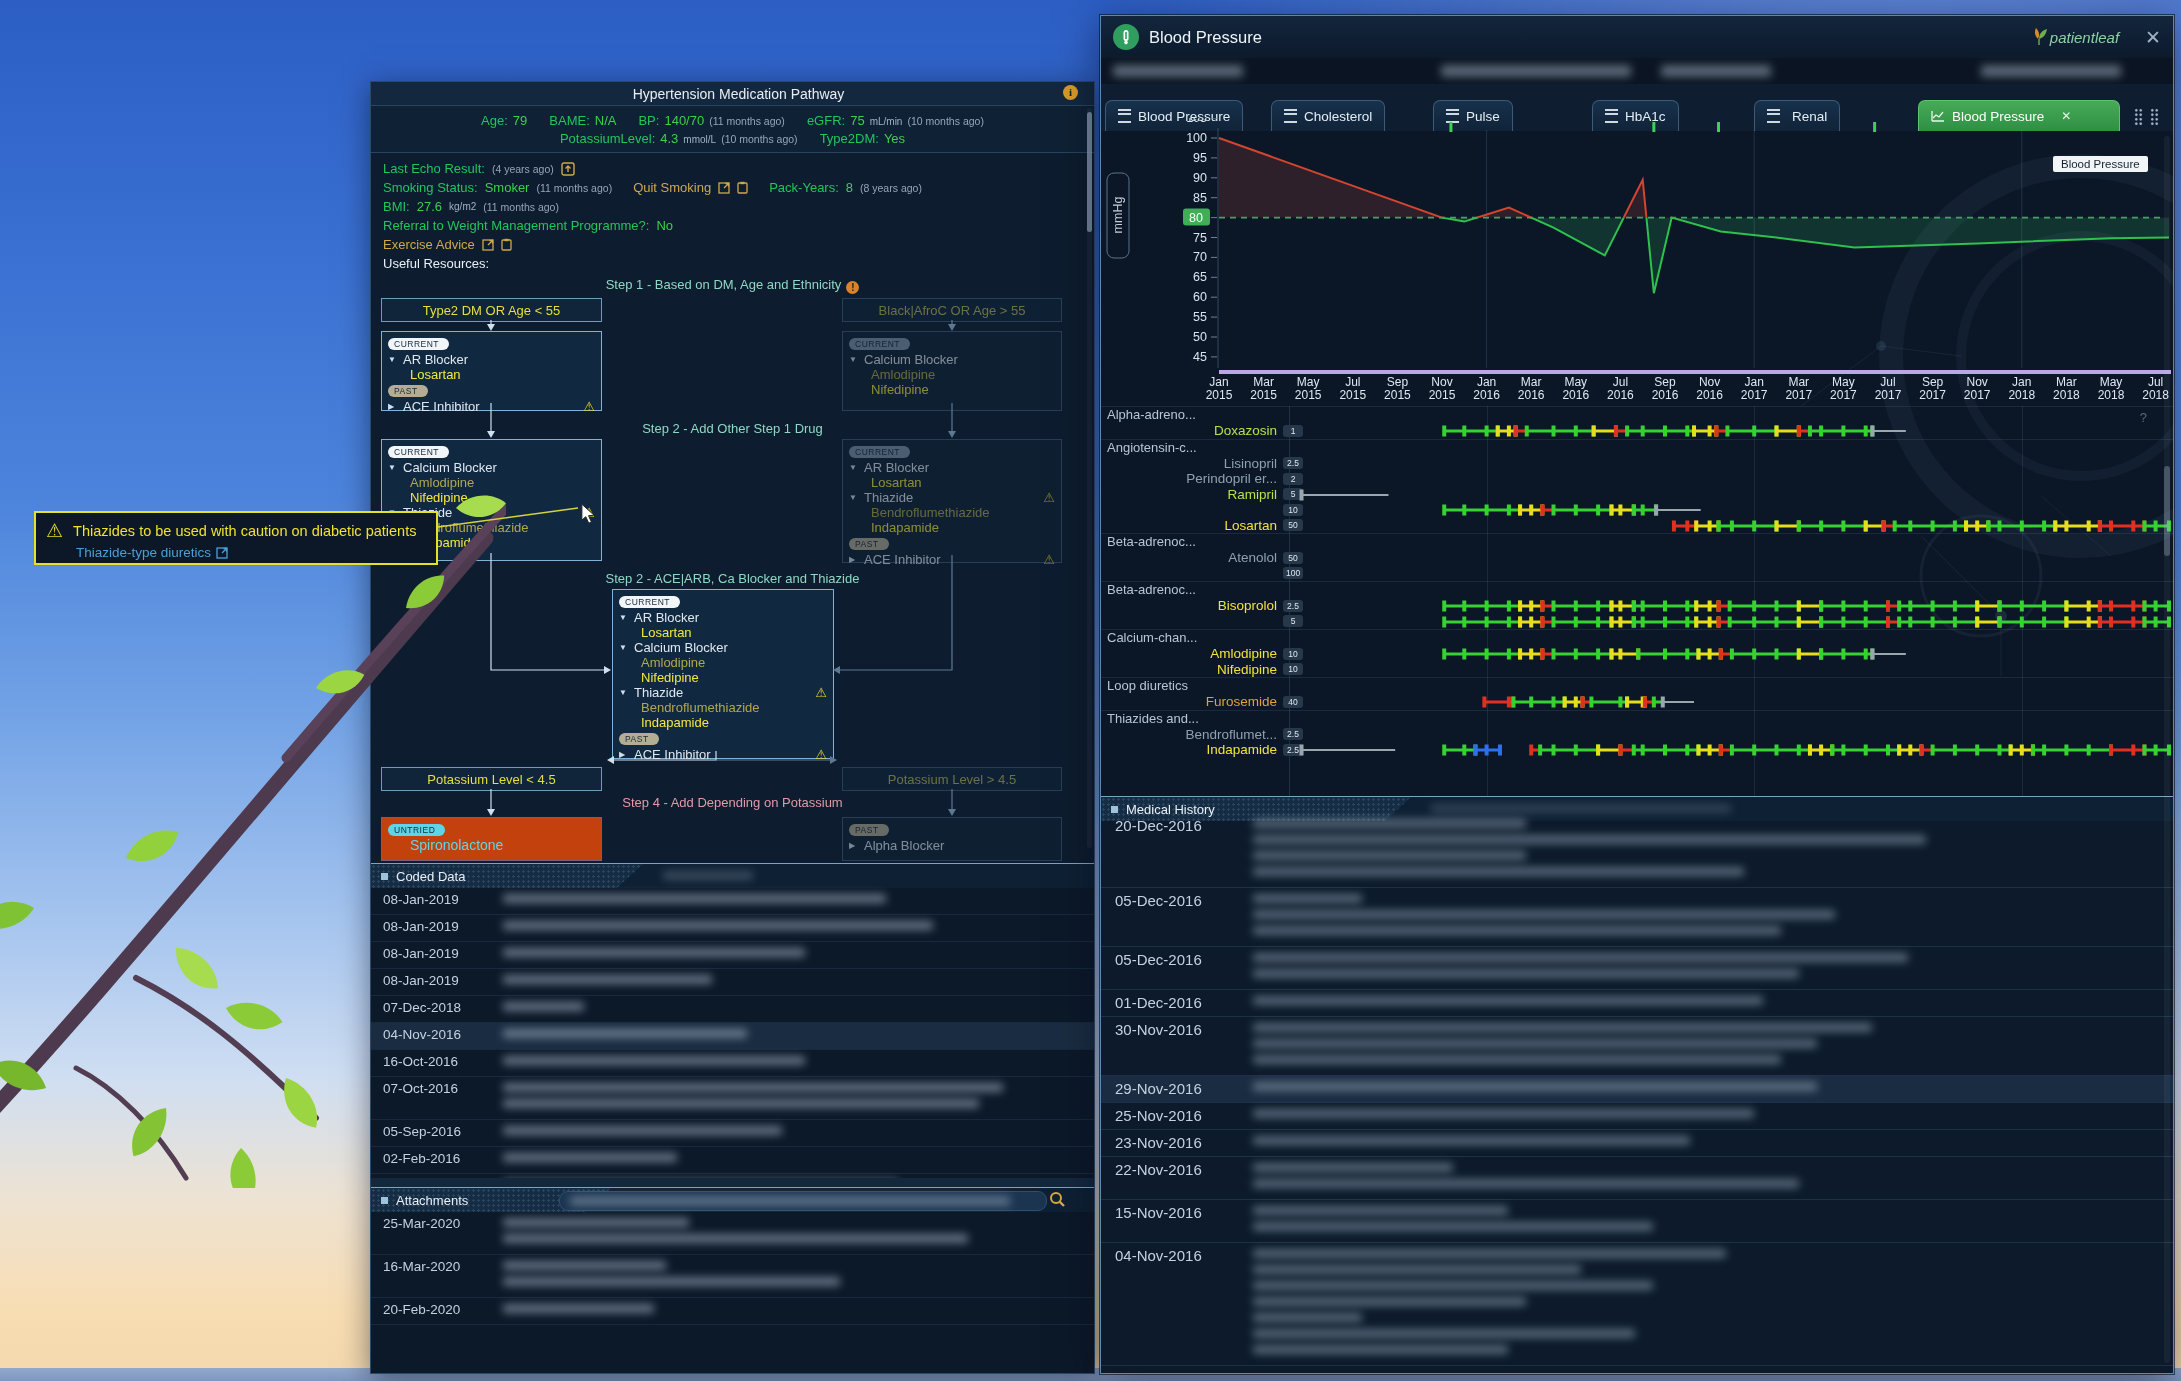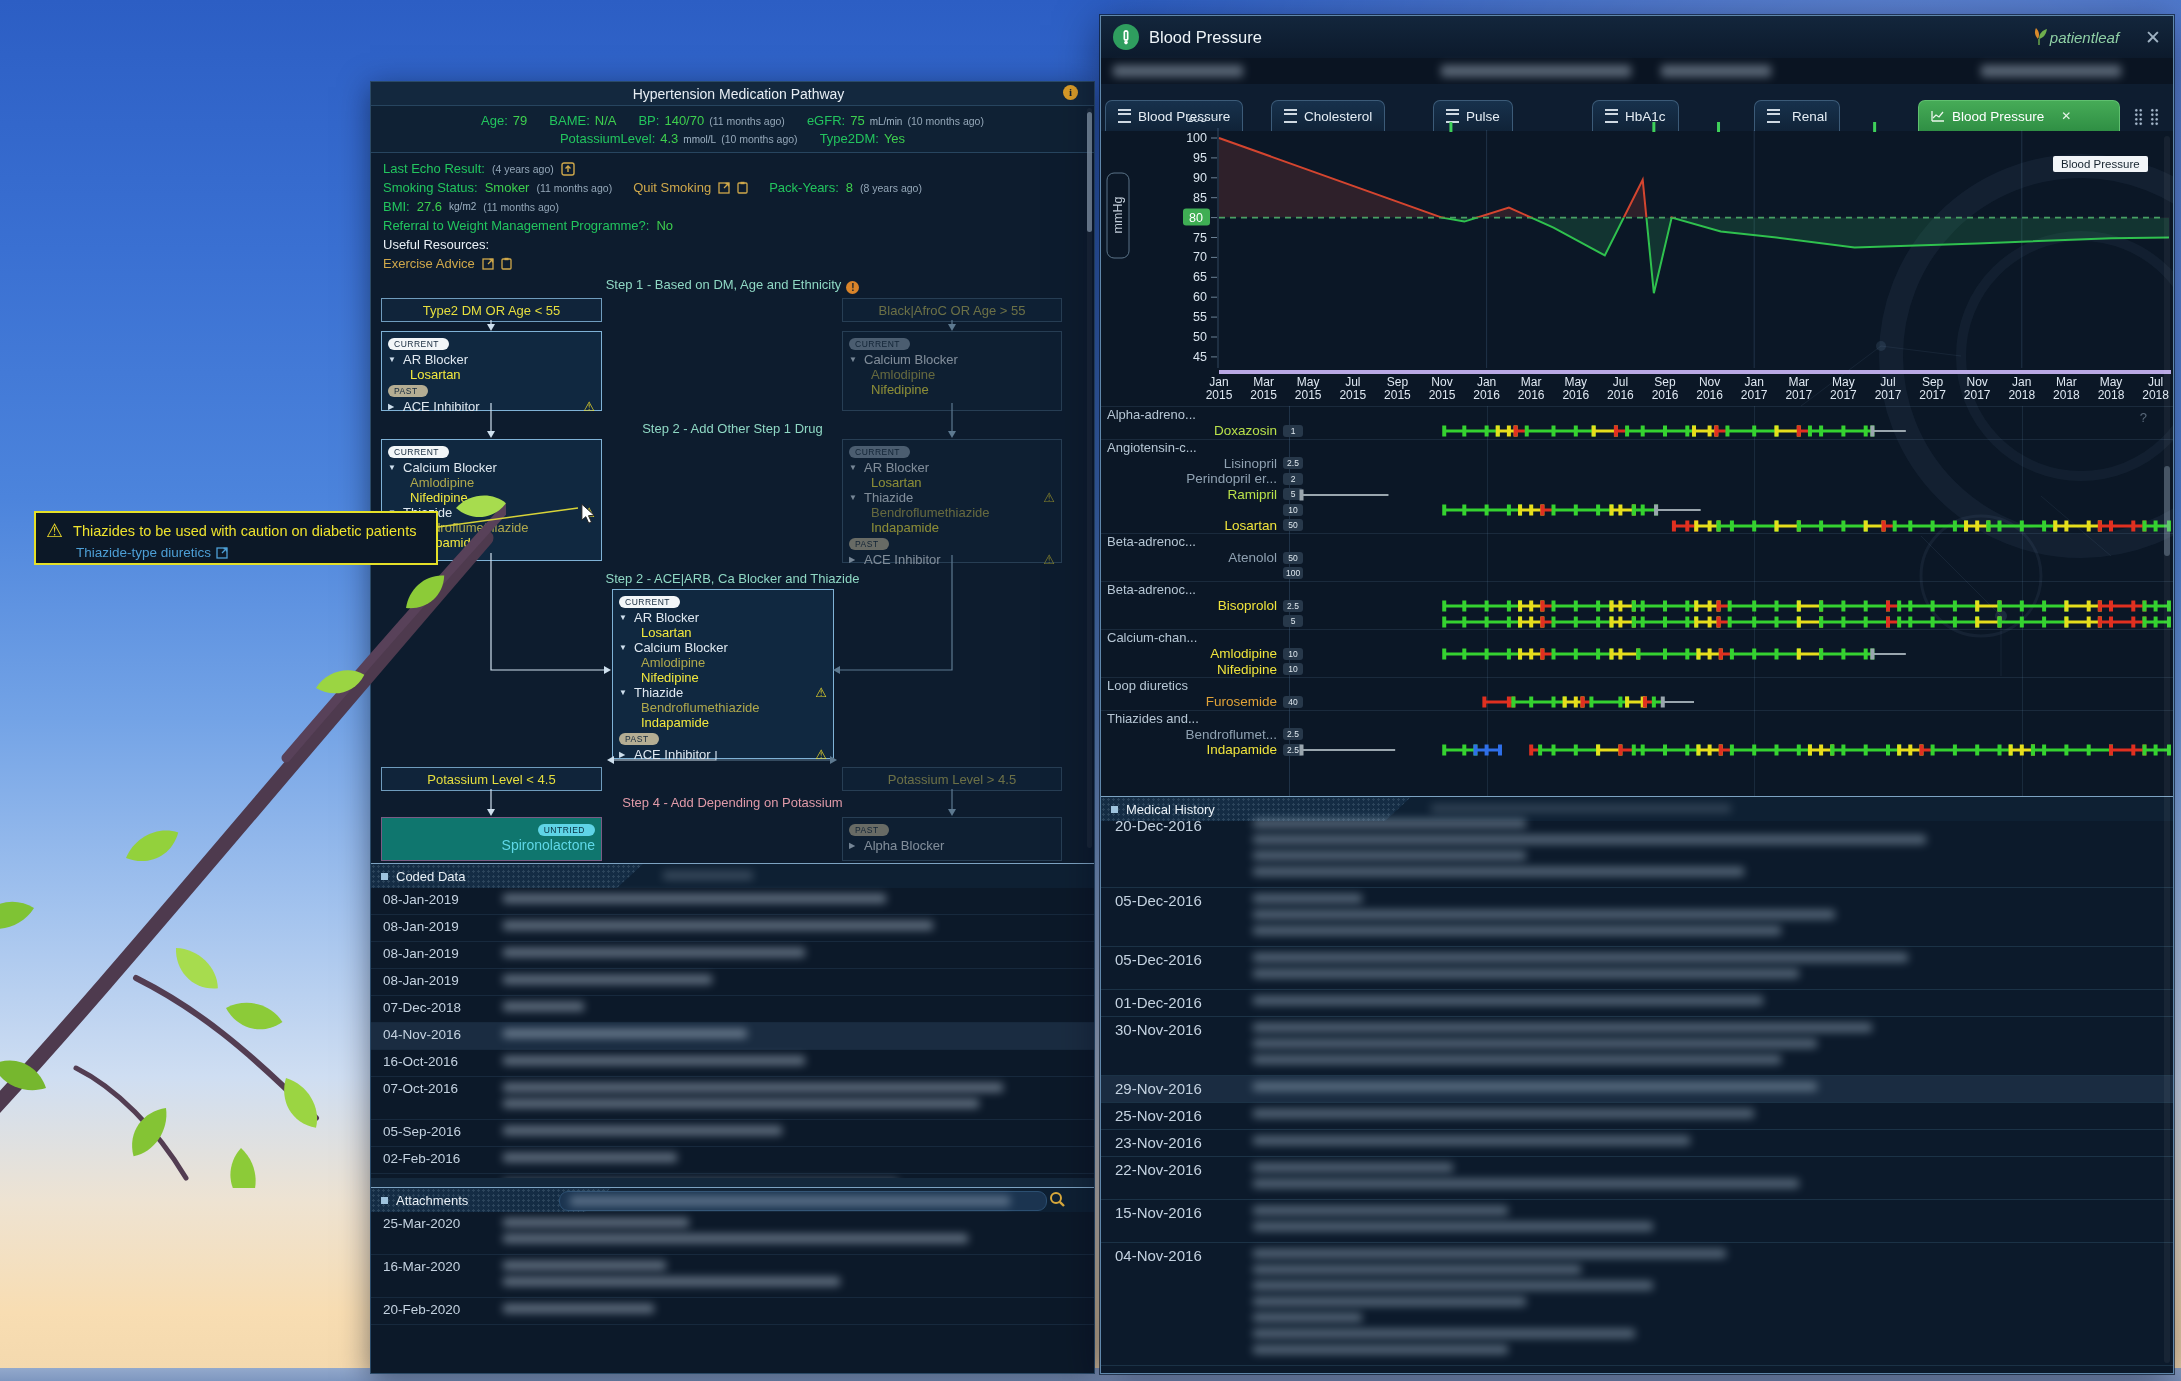--- a/index.html
+++ b/index.html
@@ -32,21 +32,21 @@
   .steps{position:absolute;left:0;top:189px;right:0;bottom:0;}
   .steptitle{position:absolute;left:0;right:0;text-align:center;font-size:13px;color:#8fd8c4;}
   .steptitle .warnb{display:inline-block;width:13px;height:13px;border-radius:50%;background:#d9842a;color:#0e1c2b;font-weight:bold;
      font-size:10px;line-height:13px;vertical-align:-2px;margin-left:5px;}
   .pink{color:#e09aa8}
   .condbox{position:absolute;height:22px;border:1px solid #6f9cbd;background:#10243a;color:#e6df3e;font-size:13px;
      display:flex;align-items:center;justify-content:center;}
   .condbox.dim{border-color:#3d5a74;color:#b9b55a;opacity:.55;}
   .medbox{position:absolute;border:1px solid #7fb2d6;background:#102840;padding:3px 6px;font-size:13px;color:#dfe8f0;}
   .medbox.dim{opacity:.55;border-color:#3d5a74;background:#0f2237;}
-  .medbox.purple{background:#0f766e;border-color:#7a5b84;text-align:right;}
+  .medbox.purple{background:#c2410c;border-color:#7a5b84;}
   .badge{display:inline-block;font-size:8.5px;letter-spacing:.5px;border-radius:7px;padding:1px 10px 1px 6px;margin:1px 0 2px 0;color:#15293c;}
   .badge.current{background:#f2f6f8;}
   .badge.past{background:#b4ad93;}
   .badge.untried{background:#5fd4e6;color:#083041;}
   .dim .badge.current{background:#7e93a6}
   .brow{display:flex;align-items:center;height:15px;gap:6px;}
   .caret{font-size:8px;color:#cfe0ee;width:9px;}
   .brow .wr{margin-left:auto;color:#e8d62a;font-size:13px;line-height:13px;}
   .drug{height:15px;line-height:15px;padding-left:22px;}
   .drug.hl{color:#f3e93e}.drug.dimy{color:#b0a94c}.drug.cyan{color:#5fd8e8;font-size:14px}
@@ -242,36 +242,36 @@
           <span class="k">BMI:</span>
           <span class="v">27.6</span>
           <span class="u">kg/m2</span>
           <span class="t">(11 months ago)</span>
         </div>
         <div class="drow">
           <span class="k">Referral to Weight Management Programme?:</span>
           <span class="v">No</span>
         </div>
         <div class="drow">
-          <span class="w">Useful Resources:</span>
-        </div>
-        <div class="drow">
           <span class="gold">Exercise Advice</span>
           <span class="icn">
               <svg width="12" height="12" viewBox="0 0 12 12">
                 <rect x="1" y="1" width="10" height="10" fill="none" stroke="#cfa84b" stroke-width="1.3"></rect>
                 <path d="M6 6 L10.5 1.5 M7.5 1.5 H10.5 V4.5" stroke="#cfa84b" stroke-width="1.3" fill="none"></path>
               </svg>
             </span>
           <span class="icn">
               <svg width="11" height="13" viewBox="0 0 11 13">
                 <rect x="1" y="2" width="9" height="10" rx="1" fill="none" stroke="#cfa84b" stroke-width="1.3"></rect>
                 <rect x="3.5" y="0.8" width="4" height="2.4" fill="#cfa84b"></rect>
               </svg>
             </span>
+        </div>
+        <div class="drow">
+          <span class="w">Useful Resources:</span>
         </div>
       </div>
 
       <div class="steps">
         <div class="steptitle" style="top:6px"><span>Step 1 - Based on DM, Age and Ethnicity</span><span class="warnb">!</span></div>
         <div class="condbox" style="left:10px;top:27px;width:219px">Type2 DM OR Age &lt; 55</div>
         <div class="condbox dim" style="left:471px;top:27px;width:218px">Black|AfroC OR Age &gt; 55</div>
         <div class="medbox" id="b1l" style="left:10px;top:60px;width:207px;height:72px">
             <div><span class="badge current">CURRENT</span></div>
             <div class="brow">

